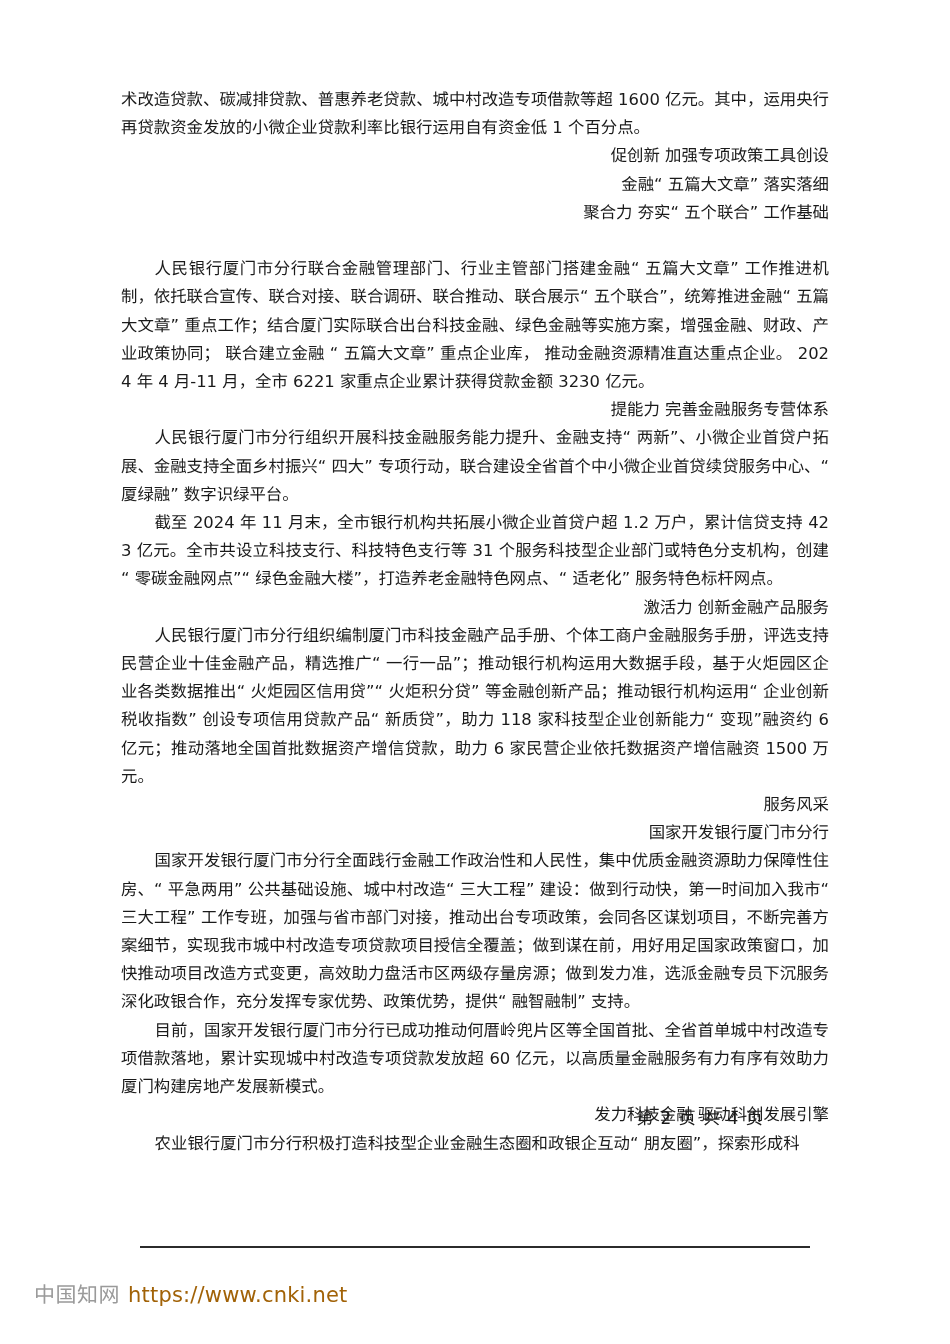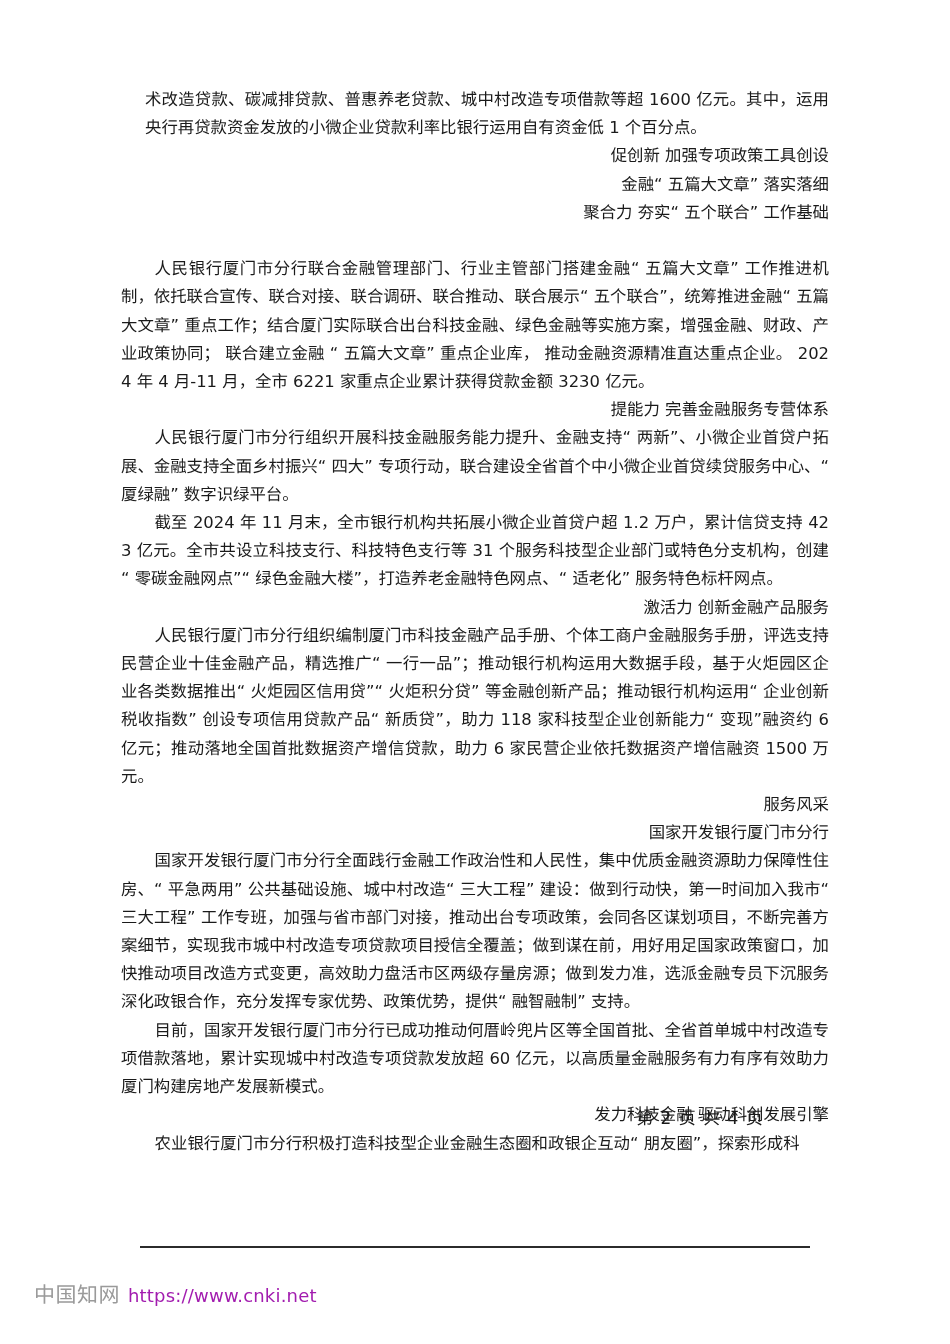--- a/index.html
+++ b/index.html
@@ -41,21 +41,20 @@
     text-justify: inter-ideograph;
     margin: 0;
     letter-spacing: 0px;
     word-break: break-all;
     white-space: normal;
   }
 
   
   .para.flush {
     text-indent: 0;
-    margin-left: 24px;
   }
 
   
   .para.indent {
     text-indent: 2.05em;
   }
 
   
   .para.heading {
     text-indent: 2.05em;
@@ -103,23 +102,23 @@
     opacity: 1;
   }
   .watermark .brand {
     font-size: 21px;
     line-height: 27px;
     color: #9a9a9a;
     letter-spacing: 0.5px;
     white-space: nowrap;
   }
   .watermark .url {
-    font-size: 18px;
+    font-size: 21px;
     line-height: 27px;
-    color: #a21caf;
+    color: #a16207;
     letter-spacing: 0.2px;
     white-space: nowrap;
   }
 </style>
 </head>
 <body>
 
 <div class="page">
 
   <div class="doc-body">

